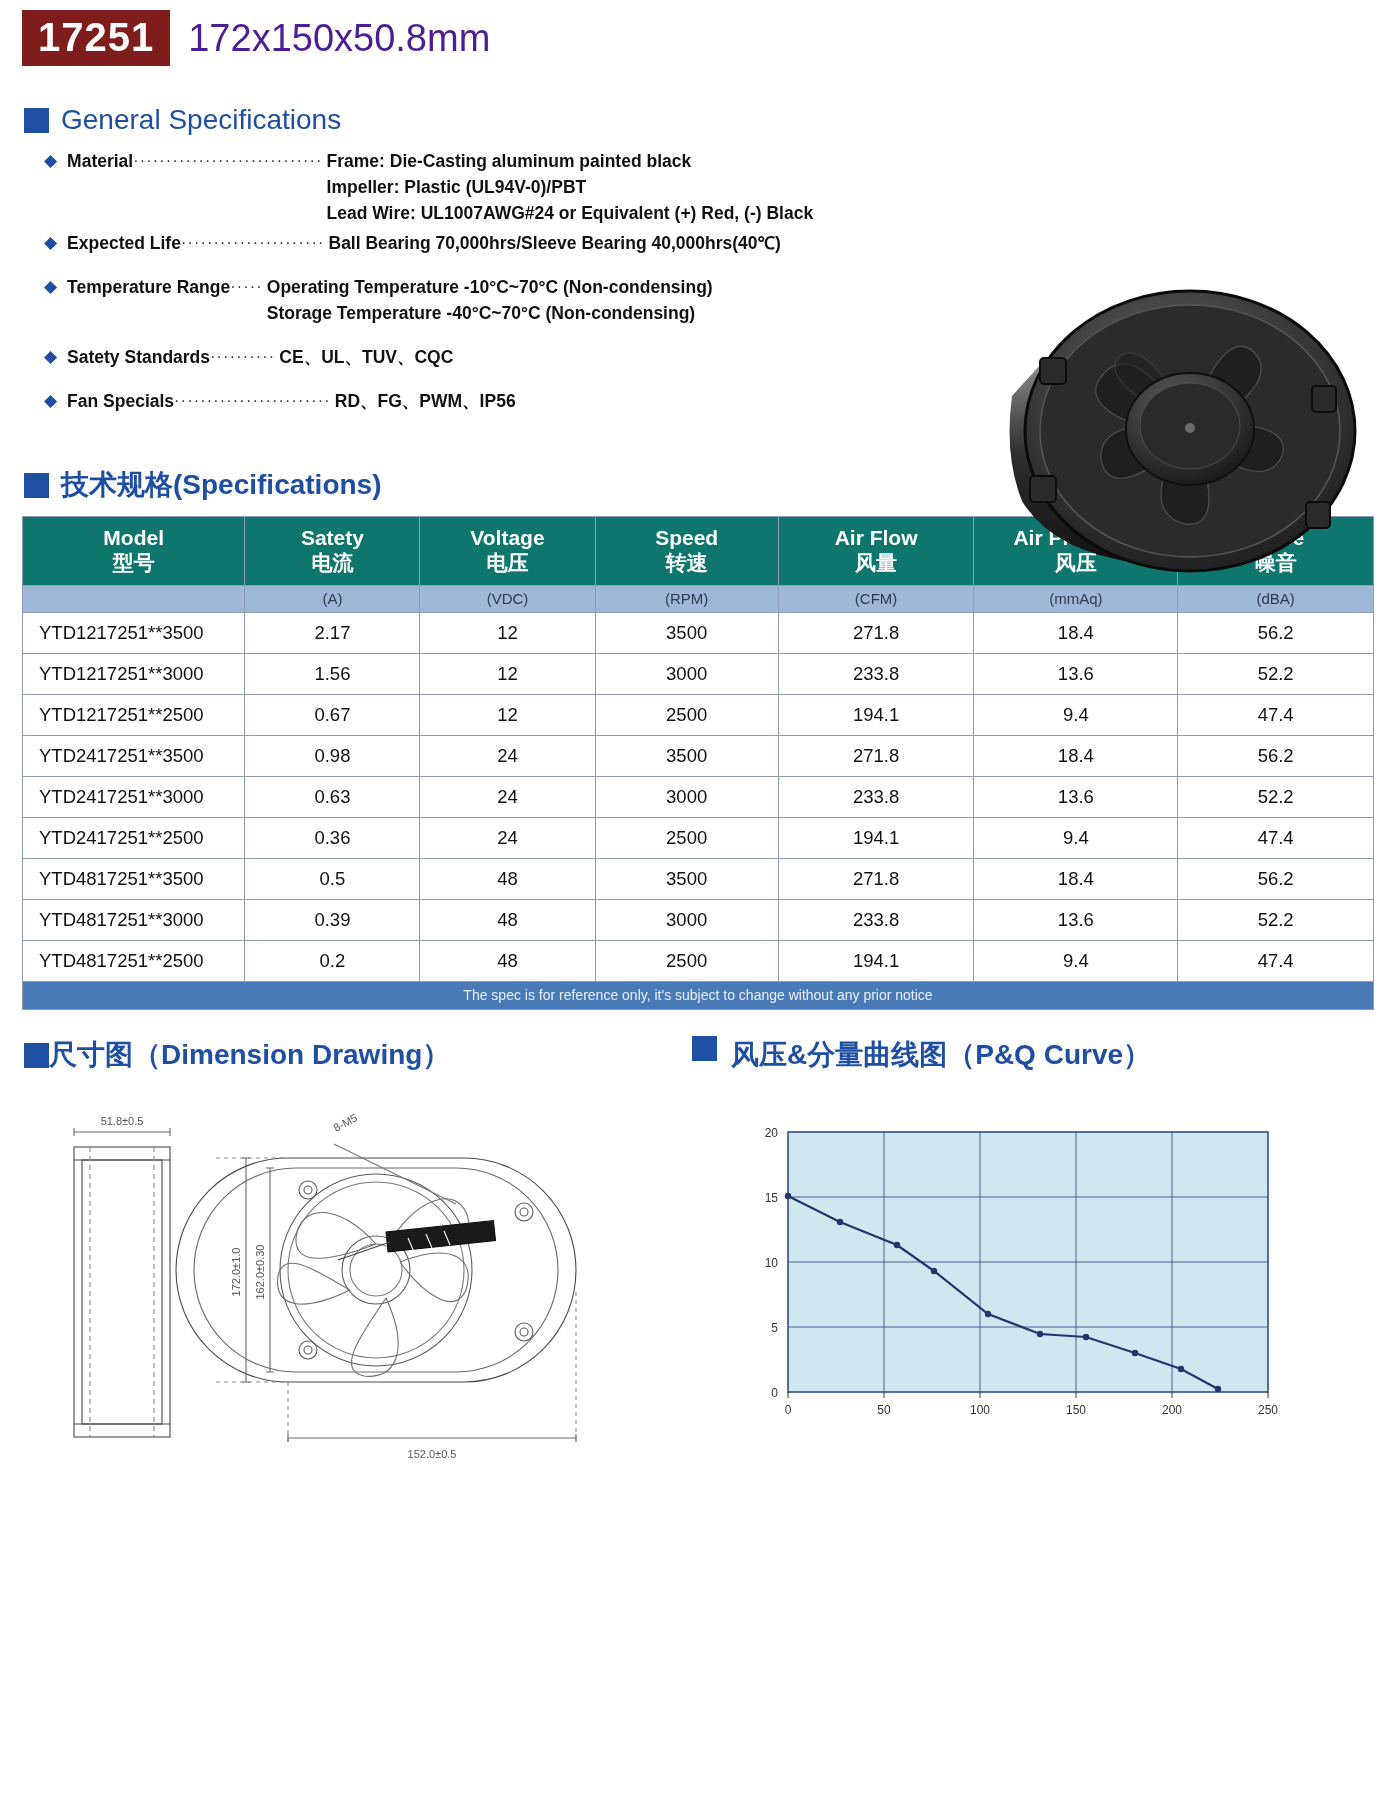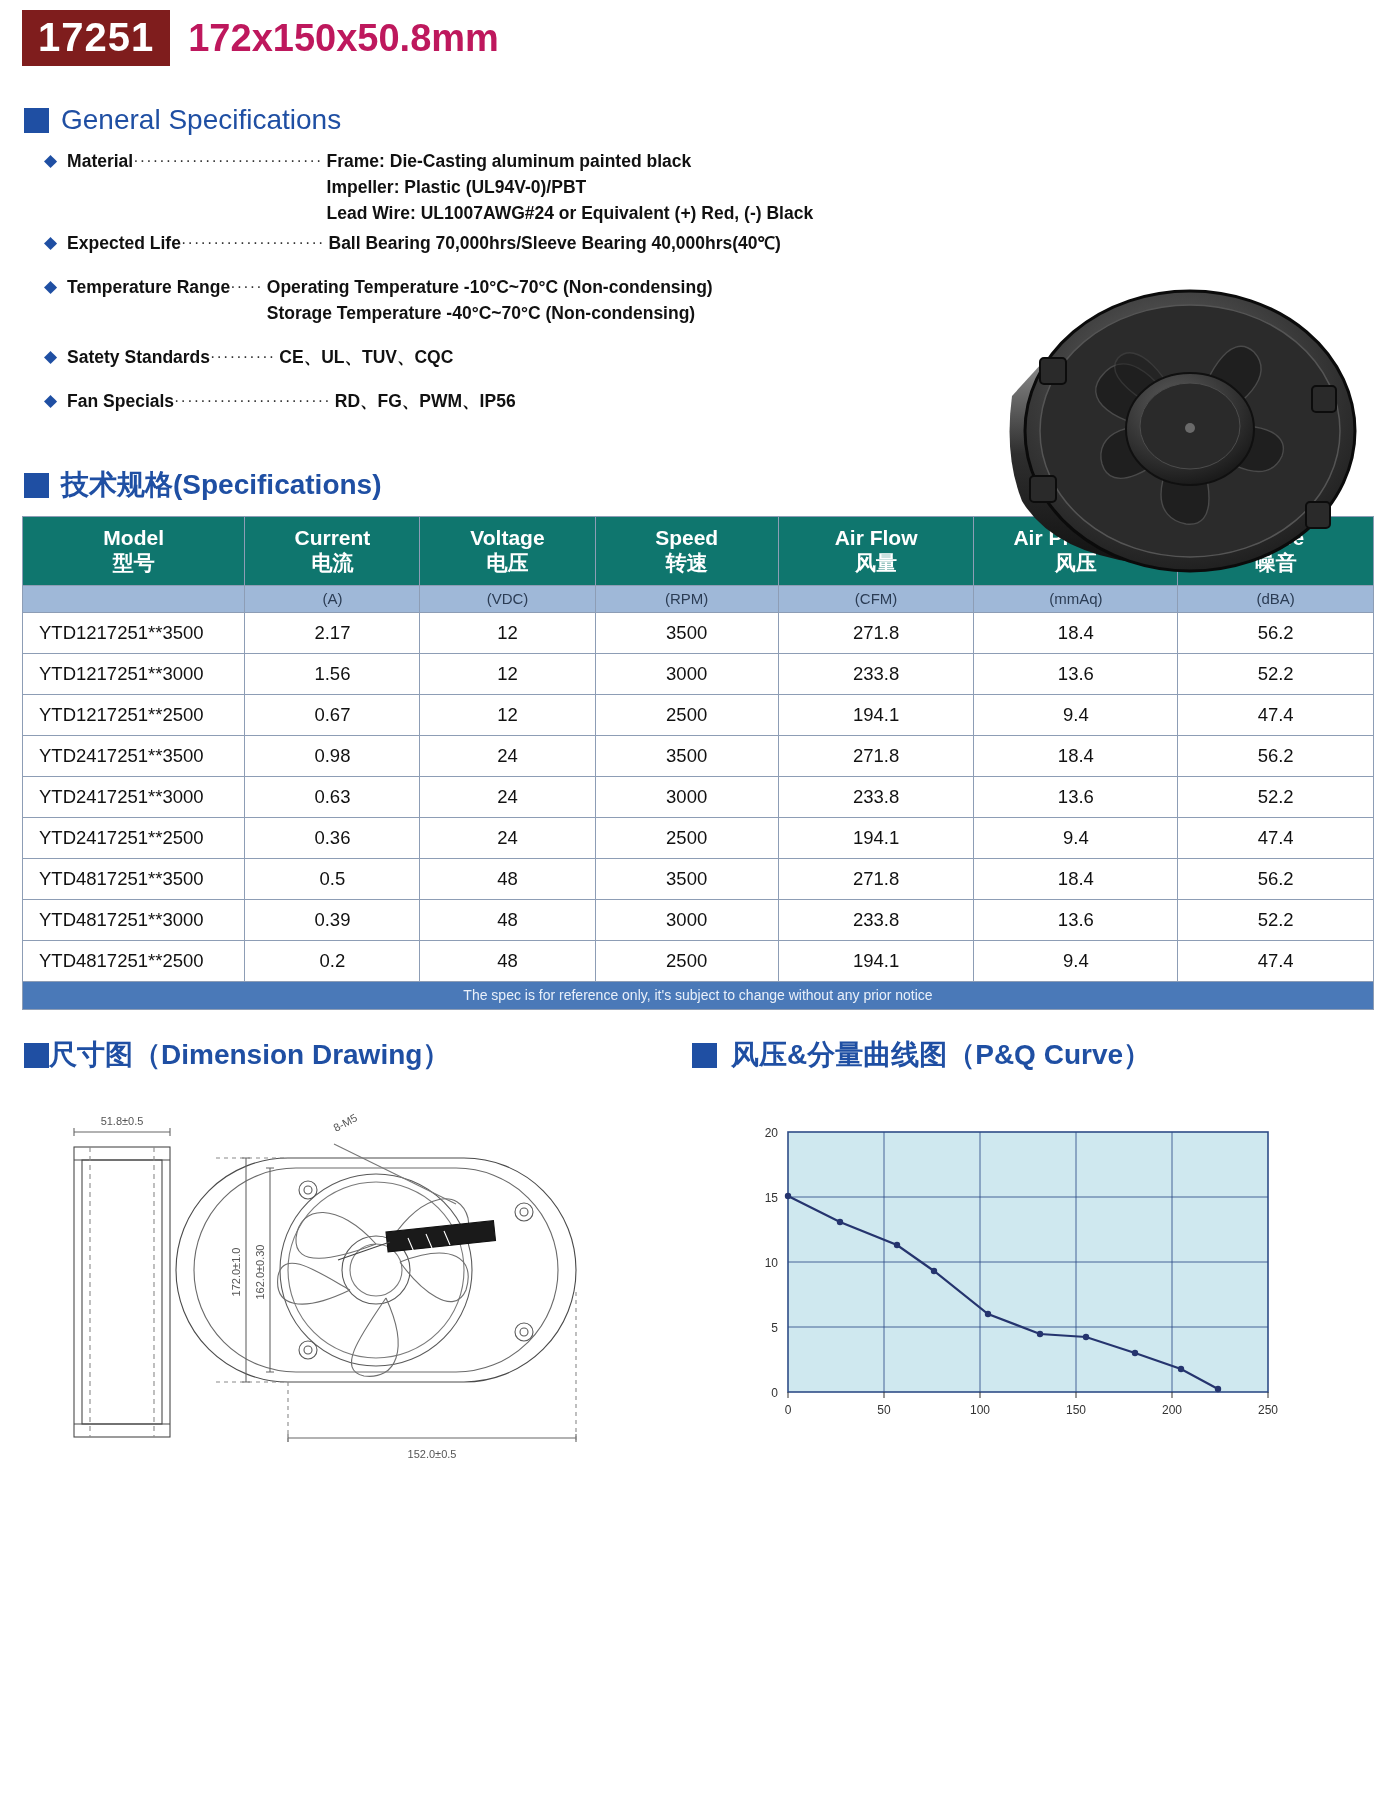--- a/index.html
+++ b/index.html
@@ -13,21 +13,21 @@
     overflow:hidden;
   }
   .page { position:relative; width:1400px; height:1815px; padding:0 18px; }
 
   
   .title-row { display:flex; align-items:center; gap:18px; padding:10px 0 4px 4px; }
   .title-badge {
     background:#7f1d1d; color:#fff; font-weight:bold; font-size:40px;
     line-height:1; padding:7px 16px 9px 16px; letter-spacing:1px;
   }
-  .title-dim { font-size:38px; font-weight:bold; color:#be185d; letter-spacing:0px; }
+  .title-dim { font-size:38px; font-weight:normal; color:#4c1d95; letter-spacing:0px; }
 
   
   .sec-head { display:flex; align-items:center; gap:12px; margin:34px 0 12px 6px; }
   .sec-sq { width:25px; height:25px; background:#1f4fa3; display:inline-block; }
   .sec-title { color:#1f4fa3; font-size:28px; font-weight:normal; }
   .sec-title-cn { color:#1f4fa3; font-size:28px; font-weight:bold; }
 
   
   .gs-wrap { position:relative; }
   .spec-list { margin-left:26px; width:900px; }
@@ -59,21 +59,21 @@
   }
   tbody td { text-align:center; font-size:18.5px; padding:9px 0; background:#fff; color:#111; }
   tbody td.model { text-align:left; padding-left:16px; font-size:18.5px; }
   tfoot td {
     background:#4a79b8; color:#e9f0fa; font-size:14px; text-align:center; padding:5px 0 6px 0;margin-top:36px;
   }
 
   
   .bottom-heads { display:flex; margin-top:26px; }
   .bh-left { width:668px; display:flex; align-items:center; margin-left:6px; }
-  .bh-right { flex:1; display:flex; align-items:center; gap:14px; }
+  .bh-right { flex:1; display:flex; gap:14px; }
   .bh-title { color:#1f4fa3; font-size:28px; font-weight:bold; }
 
   
   .draw-area { position:relative; height:390px; margin-top:10px; }
 
   .dim-box { position:absolute; left:20px; top:8px; width:680px; height:380px; }
   .pq-box { position:absolute; left:710px; top:8px; width:640px; height:380px; }
 
   .tiny { font-size:11px; fill:#555; font-family:"Liberation Sans", sans-serif; }
   .tiny2 { font-size:12px; fill:#333; font-family:"Liberation Sans", sans-serif; }
@@ -208,21 +208,21 @@
         <col style="width:198px">
         <col style="width:190px">
     </colgroup>
     <thead>
       <tr>
         <th class="main">
           <div>Model</div>
           <div>型号</div>
         </th>
         <th class="main">
-          <div>Current</div>
+          <div>Satety</div>
           <div>电流</div>
         </th>
         <th class="main">
           <div>Voltage</div>
           <div>电压</div>
         </th>
         <th class="main">
           <div>Speed</div>
           <div>转速</div>
         </th>

